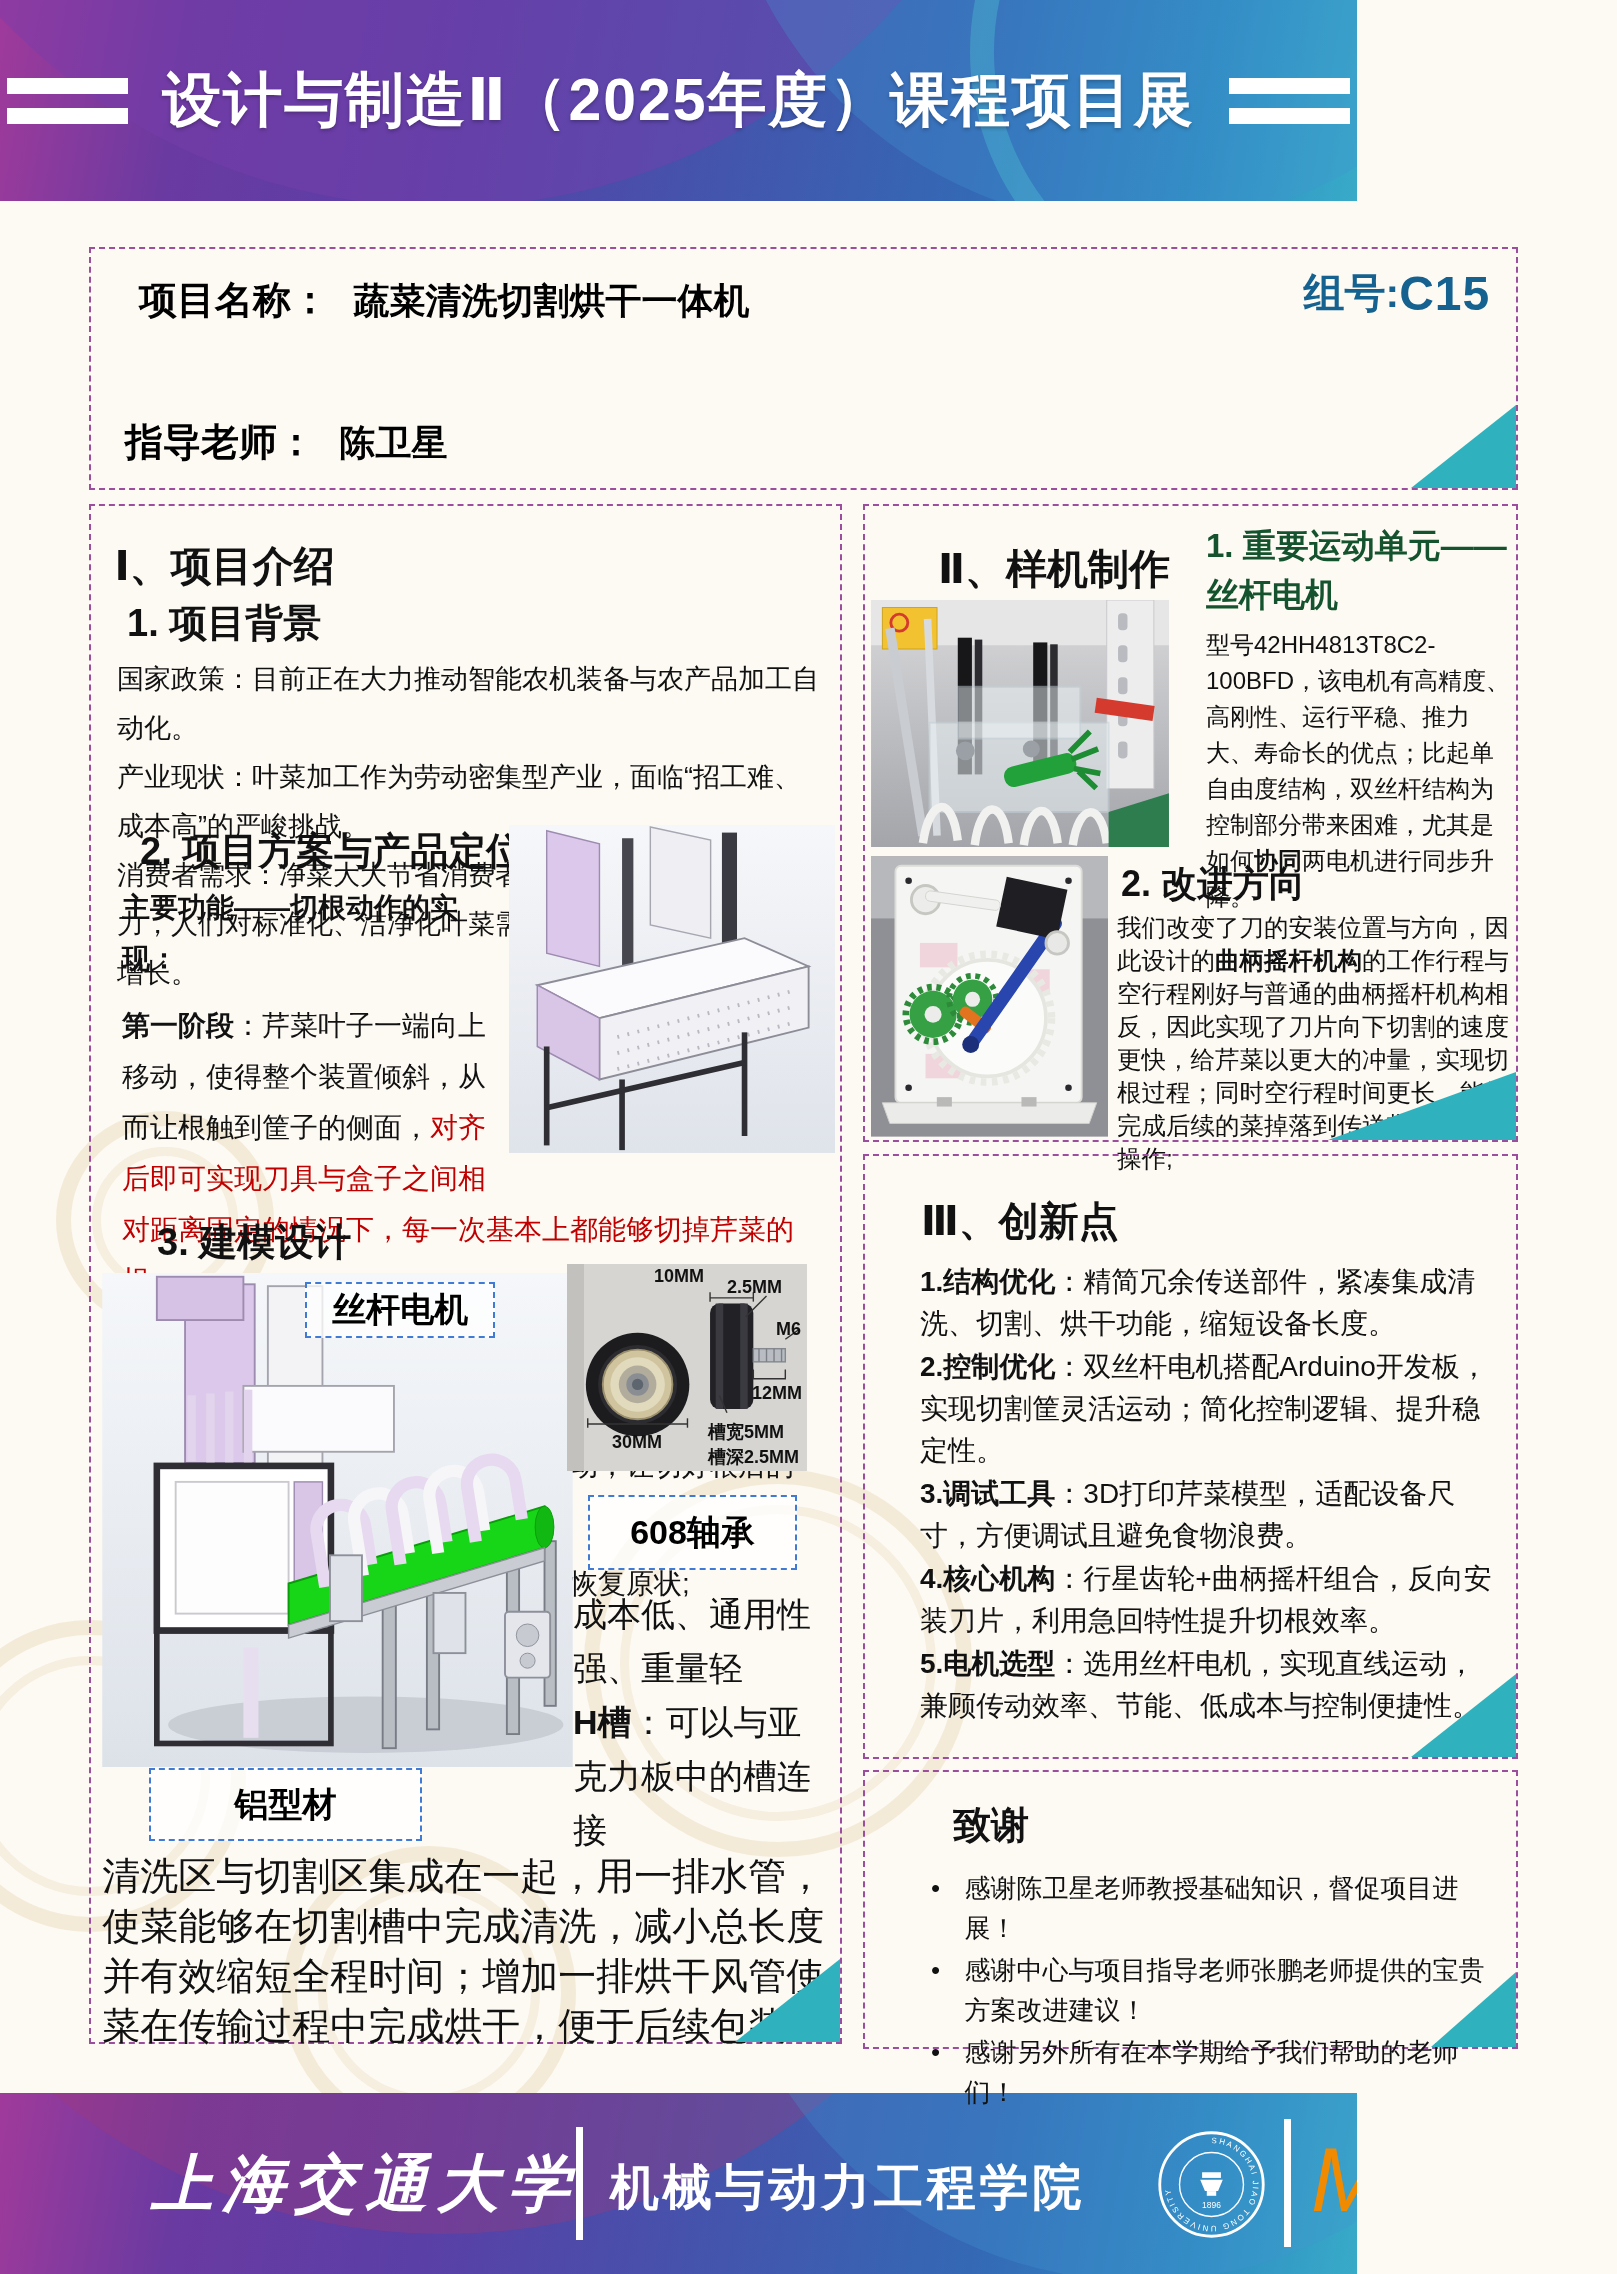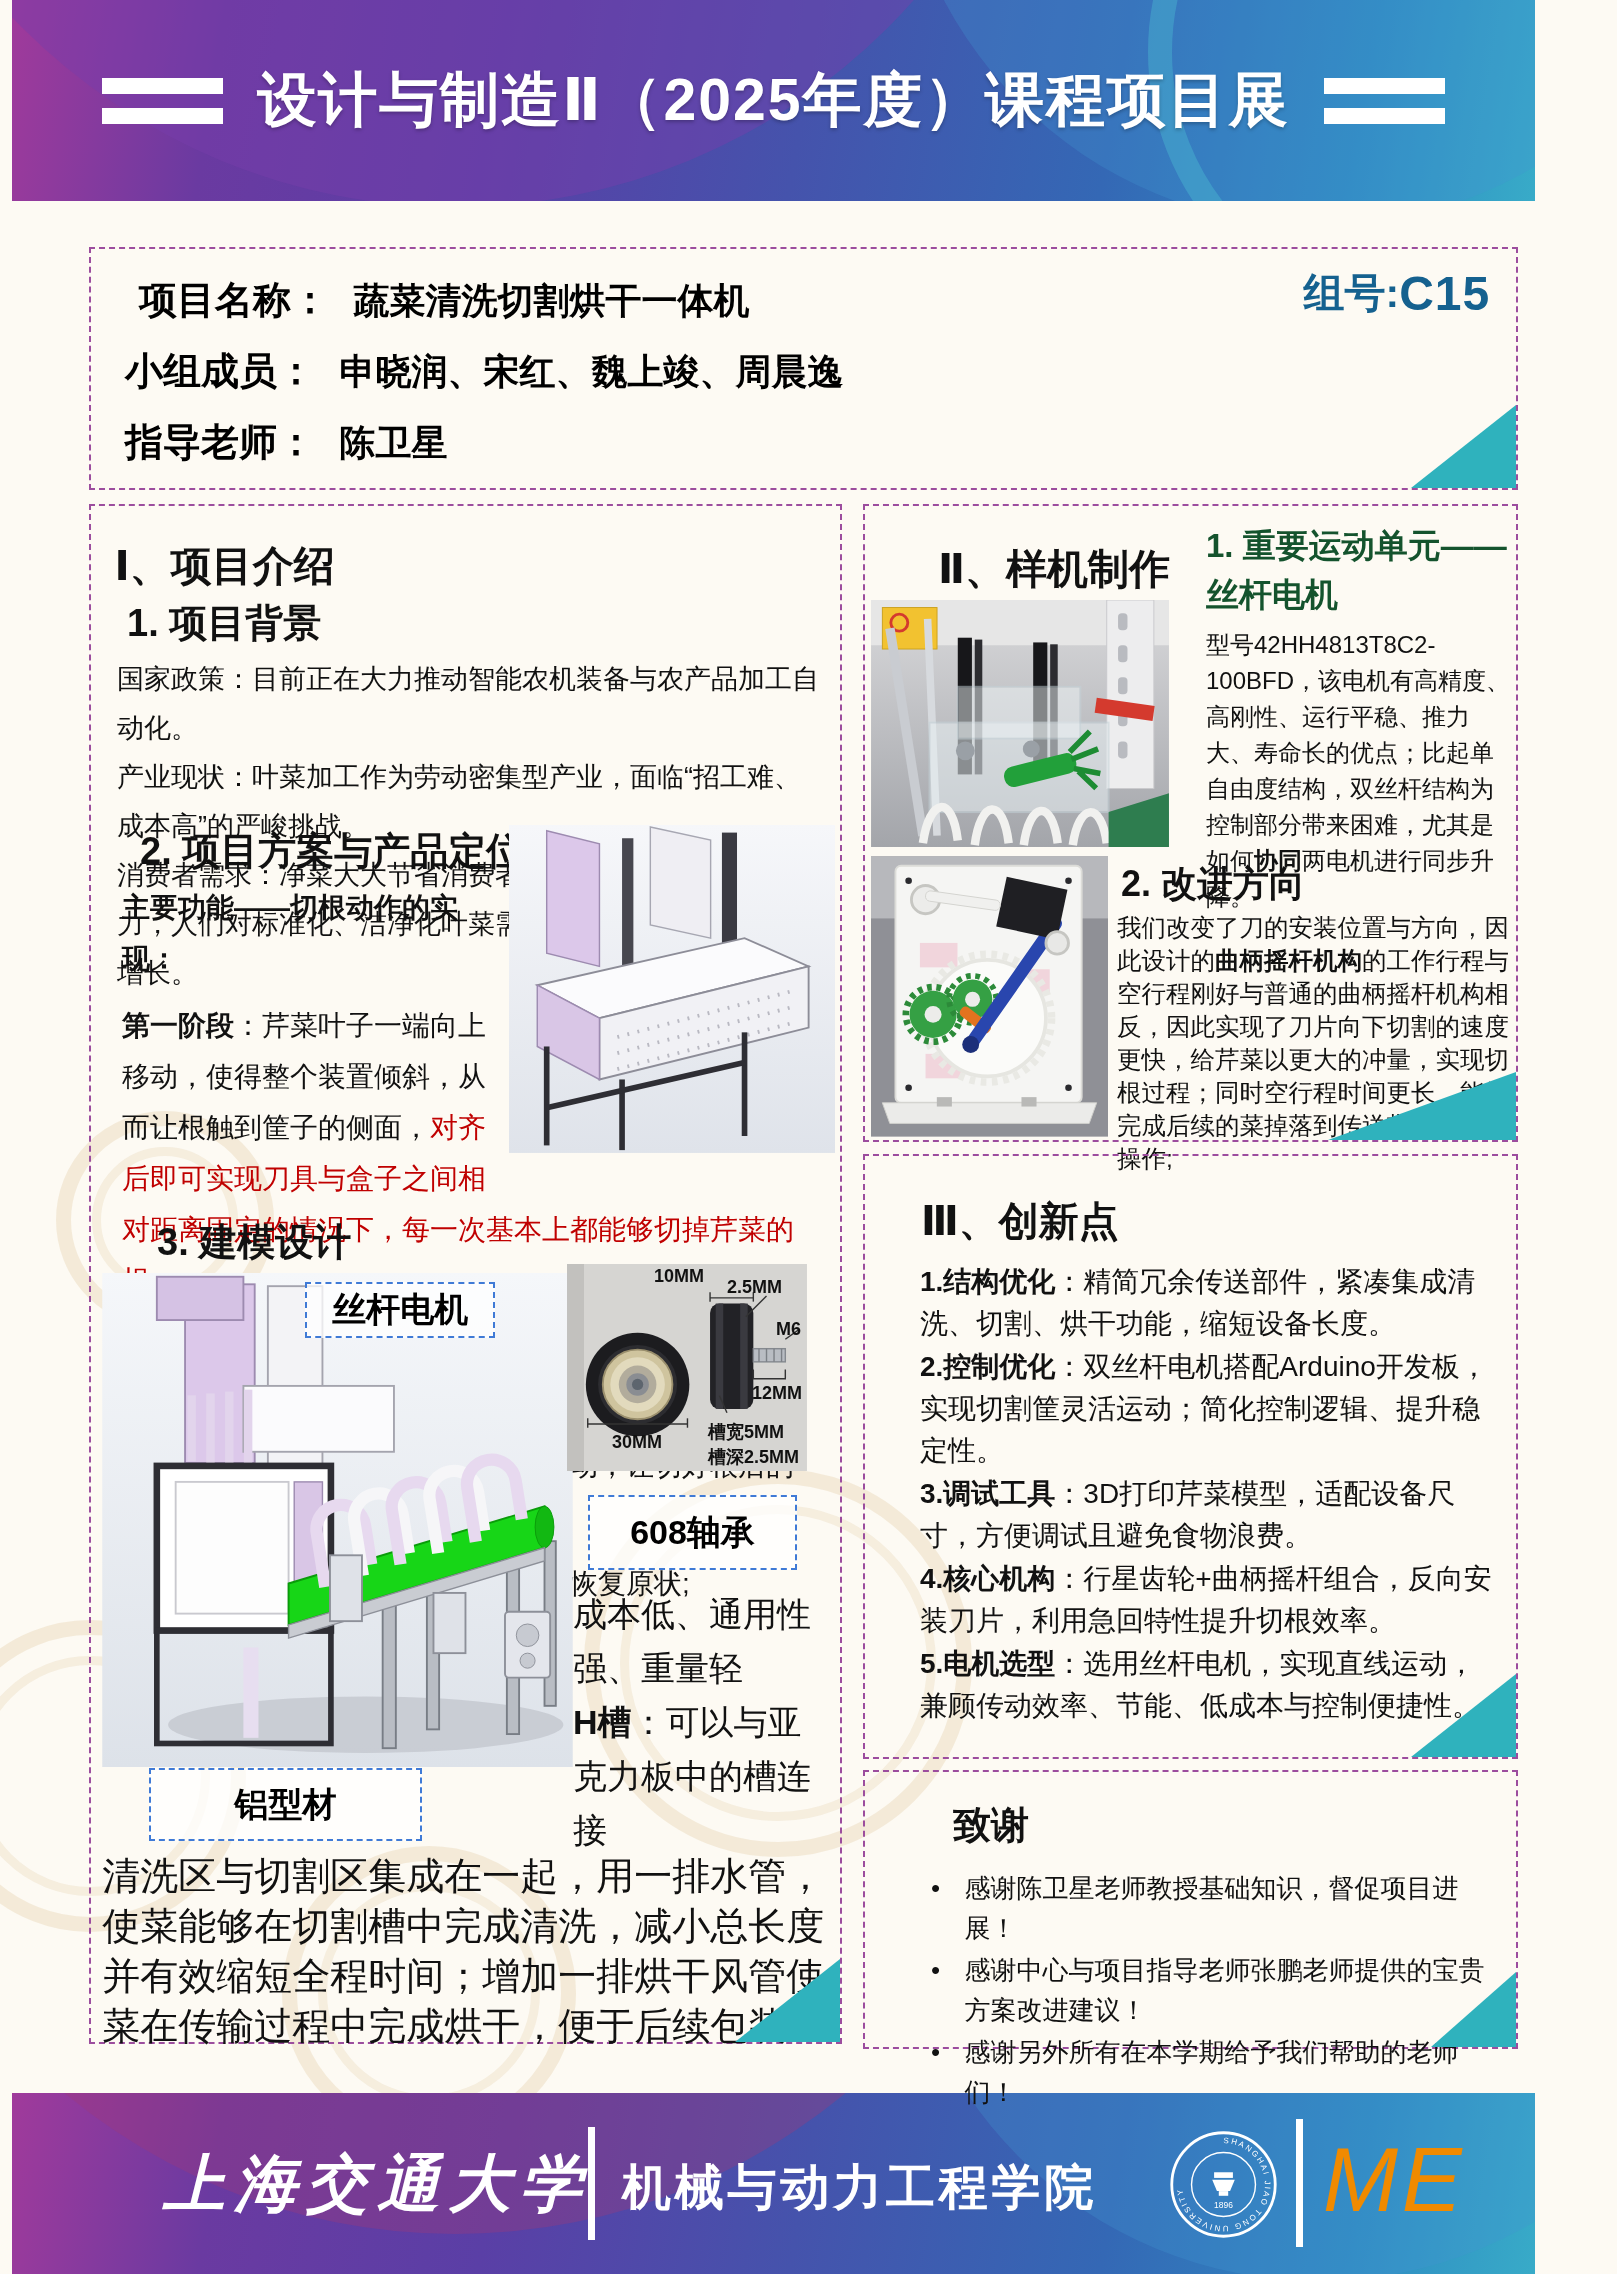--- a/index.html
+++ b/index.html
@@ -2,21 +2,21 @@
 <html style="font-size:15px"><head>
 <meta charset="utf-8">
 <style>
   html,body{margin:0;padding:0;}
   body{font-family:"Liberation Sans","DejaVu Sans",sans-serif;background:#e9e9e9;}
   .poster{position:relative;width:1618px;height:2274px;background:#fdfaf3;overflow:hidden;margin:0 auto;}
   
   .gear{position:absolute;border-radius:50%;border:15px solid rgba(233,214,184,.45);z-index:0;}
   .gear:after{content:"";position:absolute;inset:21px;border-radius:50%;border:9.4px solid rgba(233,214,184,.35);}
   
-  .band{position:absolute;left:12px;width:1523px;overflow:hidden;
+  .band{position:absolute;left:0;width:1357px;overflow:hidden;
     background:linear-gradient(100deg,#a03a9b 0%,#6a3aa1 14%,#5a3fa6 32%,#4553ac 52%,#3468b5 72%,#2f8ac2 88%,#38abc8 100%);}
   .band .blob1{position:absolute;width:1224px;height:1224px;border-radius:50%;background:rgba(120,62,170,.45);left:-169px;top:-1017px;}
   .band .blob2{position:absolute;width:847px;height:847px;border-radius:50%;background:rgba(66,150,210,.30);right:-207px;top:-621px;}
   .band .blob3{position:absolute;width:490px;height:490px;border-radius:50%;border:24.5px solid rgba(80,200,215,.35);right:-151px;top:-217px;}
   .header{top:0;height:201px;}
   .header-inner{position:absolute;inset:0;display:flex;align-items:center;justify-content:center;gap:34px;}
   .eq{display:flex;flex-direction:column;gap:14px;}
   .eq .bar{width:121px;height:16px;background:#fff;}
   .header-title{color:#fff;font-size:59px;font-weight:700;letter-spacing:1.9px;white-space:nowrap;text-shadow:0 1.9px 3.8px rgba(0,0,0,.25);}
   
@@ -88,24 +88,20 @@
           <div class="bar"></div>
           <div class="bar"></div>
         </div>
     </div>
   </div>
 
   <div class="panel" style="left:89px;top:247px;width:1429px;height:243px;">
     <div class="info-row" style="left:48px;top:26px;">
       <span class="info-label">项目名称：</span>
       <span class="info-value">蔬菜清洗切割烘干一体机</span>
-    </div>
-    <div class="info-row" style="left:34px;top:97px;">
-      <span class="info-label">小组成员：</span>
-      <span class="info-value">申晓润、宋红、魏上竣、周晨逸</span>
     </div>
     <div class="info-row" style="left:34px;top:168px;">
       <span class="info-label">指导老师：</span>
       <span class="info-value">陈卫星</span>
     </div>
     <div class="group">
       <span class="g1">组号:</span>
         <span class="g2">C15</span>
     </div>
     <div class="tri"></div>

